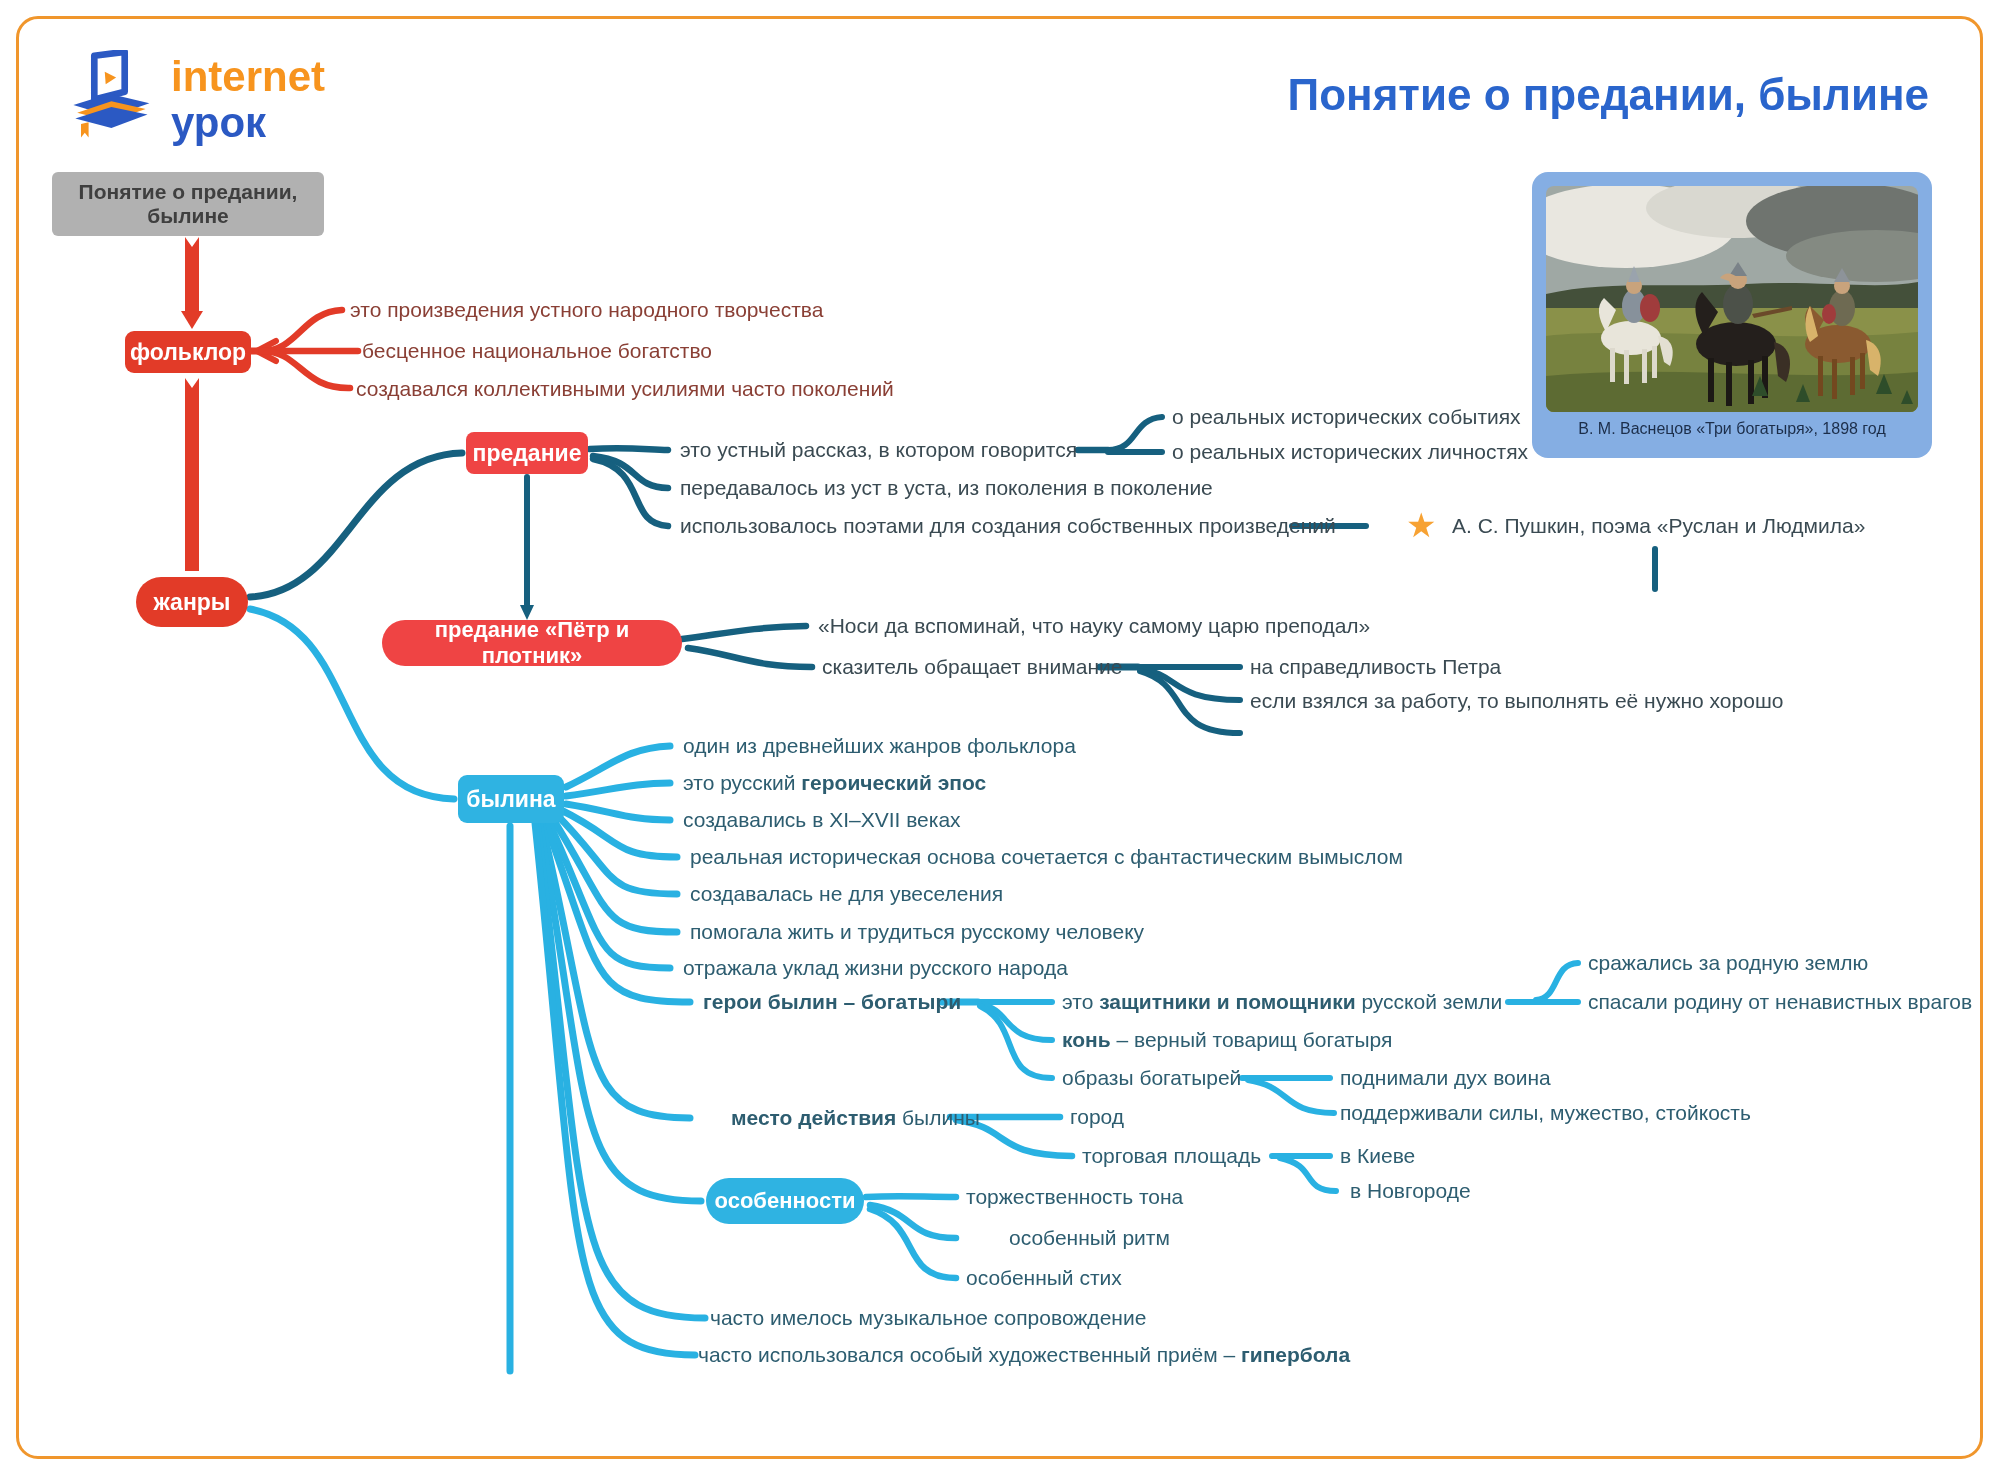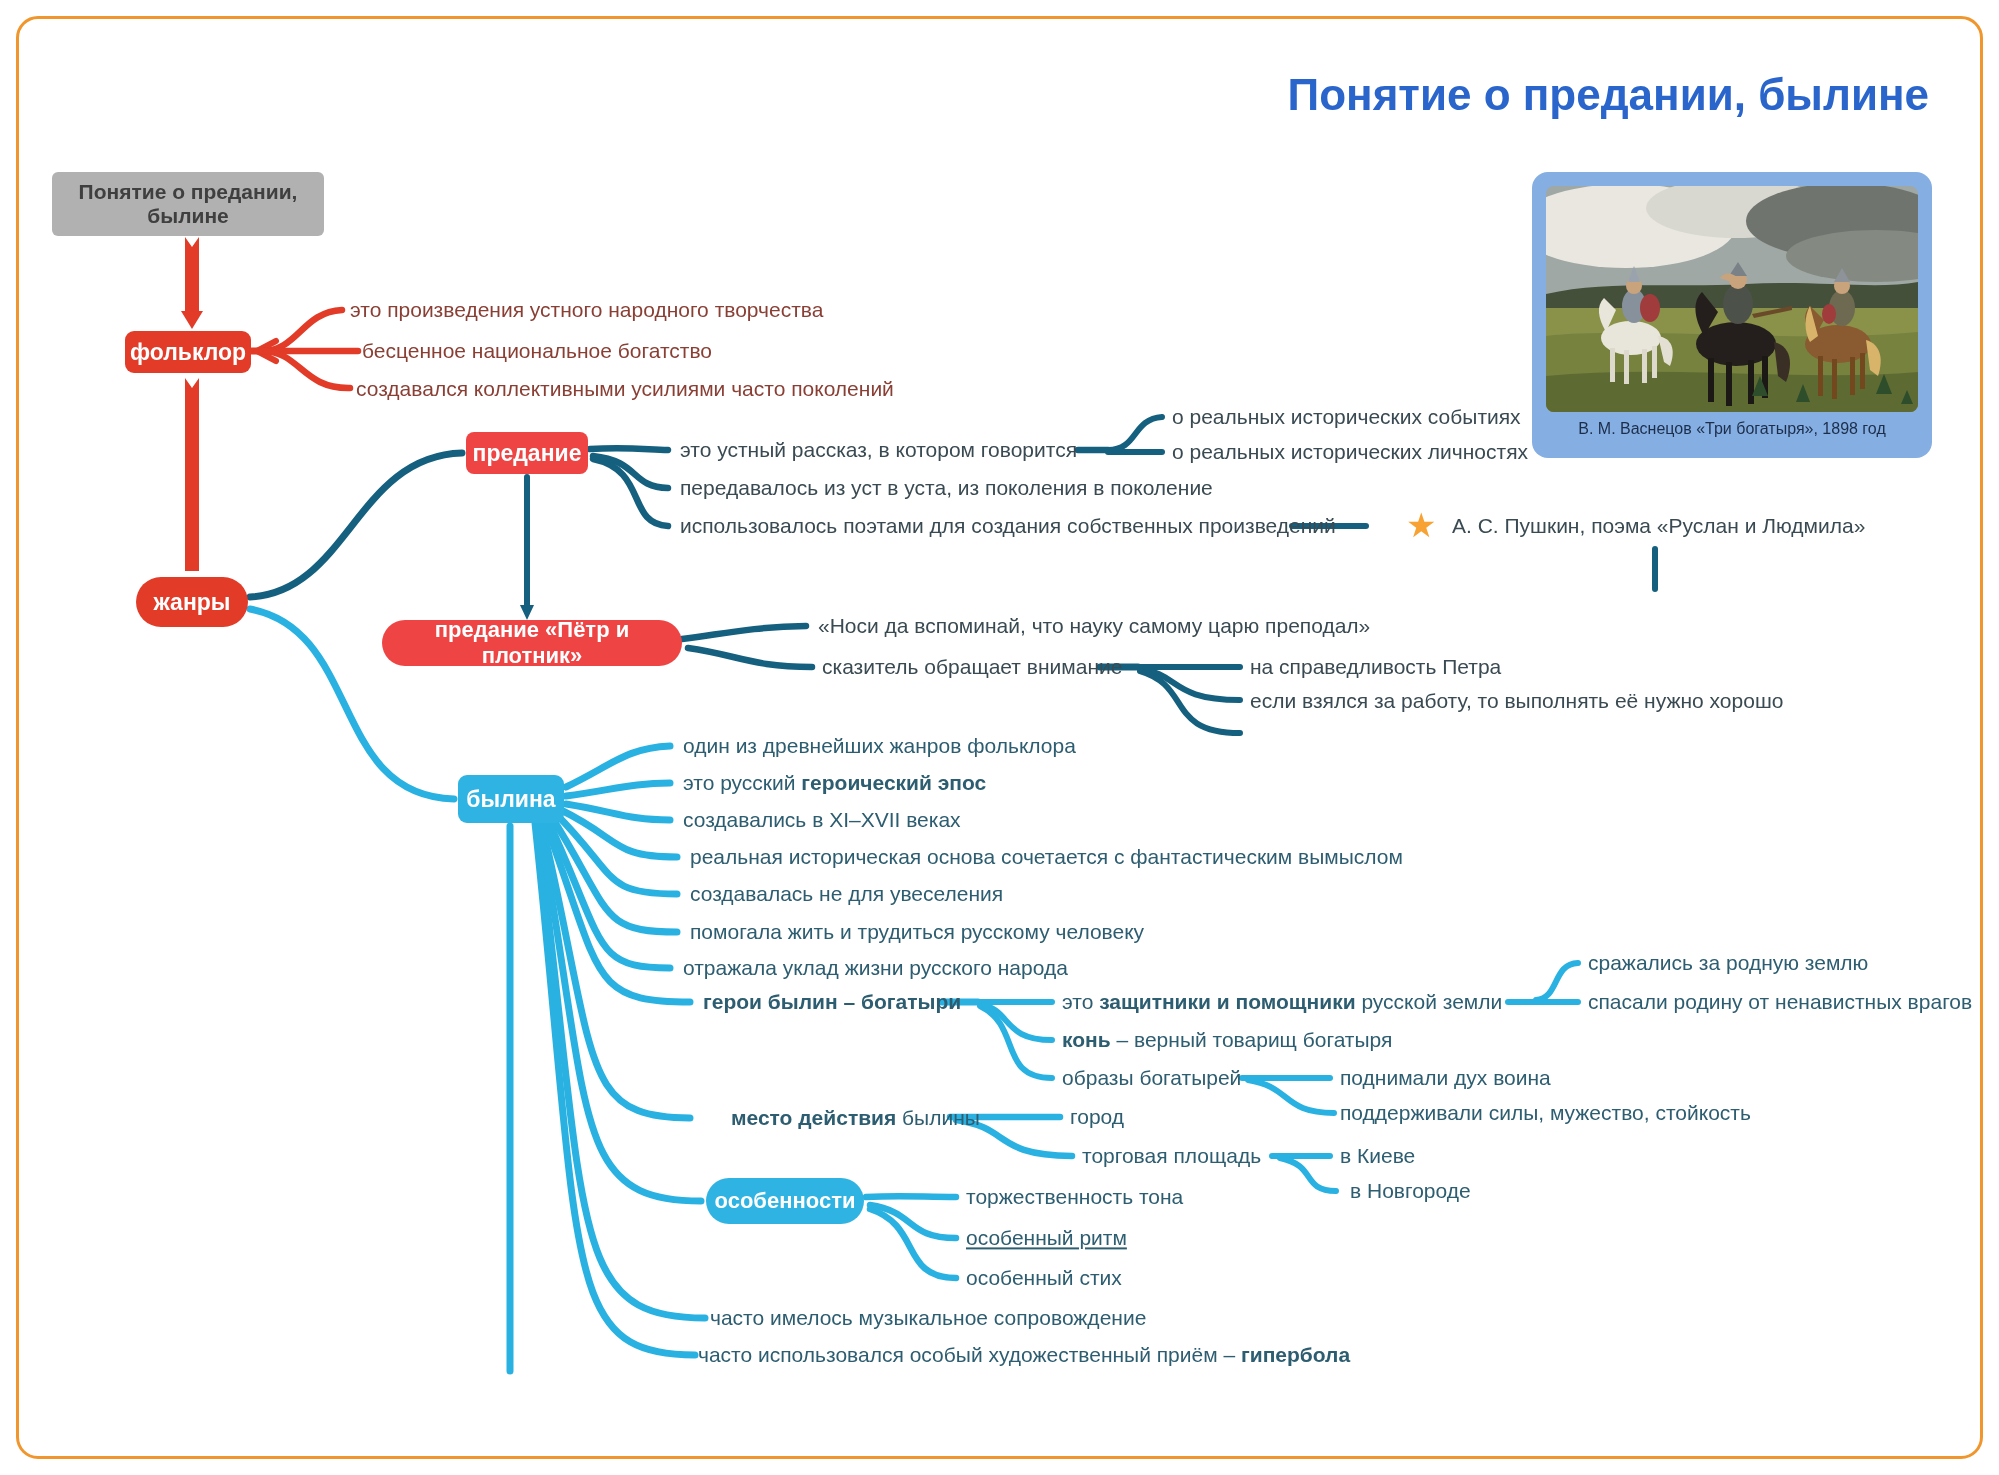--- a/index.html
+++ b/index.html
@@ -99,20 +99,36 @@
       <path d="M1272,1156 L1330,1156" stroke-width="6"></path>
       <path d="M1280,1158 C1318,1166 1300,1190 1336,1191" stroke-width="6"></path>
       <path d="M866,1197 C902,1195 922,1197 956,1197" stroke-width="6.5"></path>
       <path d="M870,1205 C916,1212 906,1238 956,1238" stroke-width="6.5"></path>
       <path d="M870,1209 C922,1226 900,1278 956,1278" stroke-width="6.5"></path>
     </g>
   </svg>
 
   <div class="frame"></div>
 
+  <div class="logo">
+    <span>
+      <svg width="95" height="95" viewBox="0 0 100 100">
+        <polygon points="34,6 66,2 66,44 34,52" fill="#ffffff" stroke="#2b59c3" stroke-width="7" stroke-linejoin="round"></polygon>
+        <polygon points="45,23 57,29 46,36" fill="#f7941e"></polygon>
+        <polygon points="12,58 50,46 92,56 52,70" fill="#2b59c3"></polygon>
+        <polygon points="16,66 52,54 88,62 51,75" fill="#f7941e"></polygon>
+        <polygon points="14,72 52,60 90,68 52,82" fill="#2b59c3"></polygon>
+        <polygon points="20,78 28,76 28,92 24,87 20,92" fill="#f7941e"></polygon>
+      </svg>
+    </span>
+    <span class="logo-text">
+      <span class="logo-internet">internet</span><br>
+      <span class="logo-urok">урок</span>
+    </span>
+  </div>
   <div class="page-title">Понятие о предании, былине</div>
 
   <div class="paint-frame">
     <svg width="372" height="226" viewBox="0 0 372 226" style="border-radius:8px;display:block;">
       <rect width="372" height="226" fill="#9fa8a4"></rect>
       <ellipse cx="80" cy="40" rx="110" ry="42" fill="#e9e7e0"></ellipse>
       <ellipse cx="190" cy="22" rx="90" ry="30" fill="#d9d8d0"></ellipse>
       <ellipse cx="300" cy="35" rx="100" ry="38" fill="#6f746f"></ellipse>
       <ellipse cx="330" cy="70" rx="90" ry="26" fill="#848a82"></ellipse>
       <path d="M0,108 C60,94 130,102 200,98 C270,94 330,104 372,96 L372,130 L0,130 Z" fill="#44503a"></path>
@@ -209,20 +225,20 @@
   <div class="lbl t-teal" style="left:1340px;top:1113px;">поддерживали силы, мужество, стойкость</div>
 
   <div class="lbl t-teal" style="left:703px;top:1118px;margin-left:28px;"><span></span><span class="b">место действия</span><span> былины</span></div>
   <div class="lbl t-teal" style="left:1070px;top:1117px;">город</div>
   <div class="lbl t-teal" style="left:1082px;top:1156px;">торговая площадь</div>
   <div class="lbl t-teal" style="left:1340px;top:1156px;">в Киеве</div>
   <div class="lbl t-teal" style="left:1350px;top:1191px;">в Новгороде</div>
 
   <div class="box box-cyan" style="left:706px;top:1178px;width:158px;height:46px;border-radius:23px;font-size:22px;">особенности</div>
   <div class="lbl t-teal" style="left:966px;top:1197px;">торжественность тона</div>
-  <div class="lbl t-teal" style="left:966px;top:1238px;text-decoration:underline;">особенный ритм</div>
+  <div class="lbl t-teal" style="left:1009px;top:1238px;">особенный ритм</div>
   <div class="lbl t-teal" style="left:966px;top:1278px;">особенный стих</div>
 
   <div class="lbl t-teal" style="left:710px;top:1318px;">часто имелось музыкальное сопровождение</div>
   <div class="lbl t-teal" style="left:698px;top:1355px;"><span>часто использовался особый художественный приём – </span><span class="b">гипербола</span><span></span></div>
 
 
 </div>
 
 </body></html>

